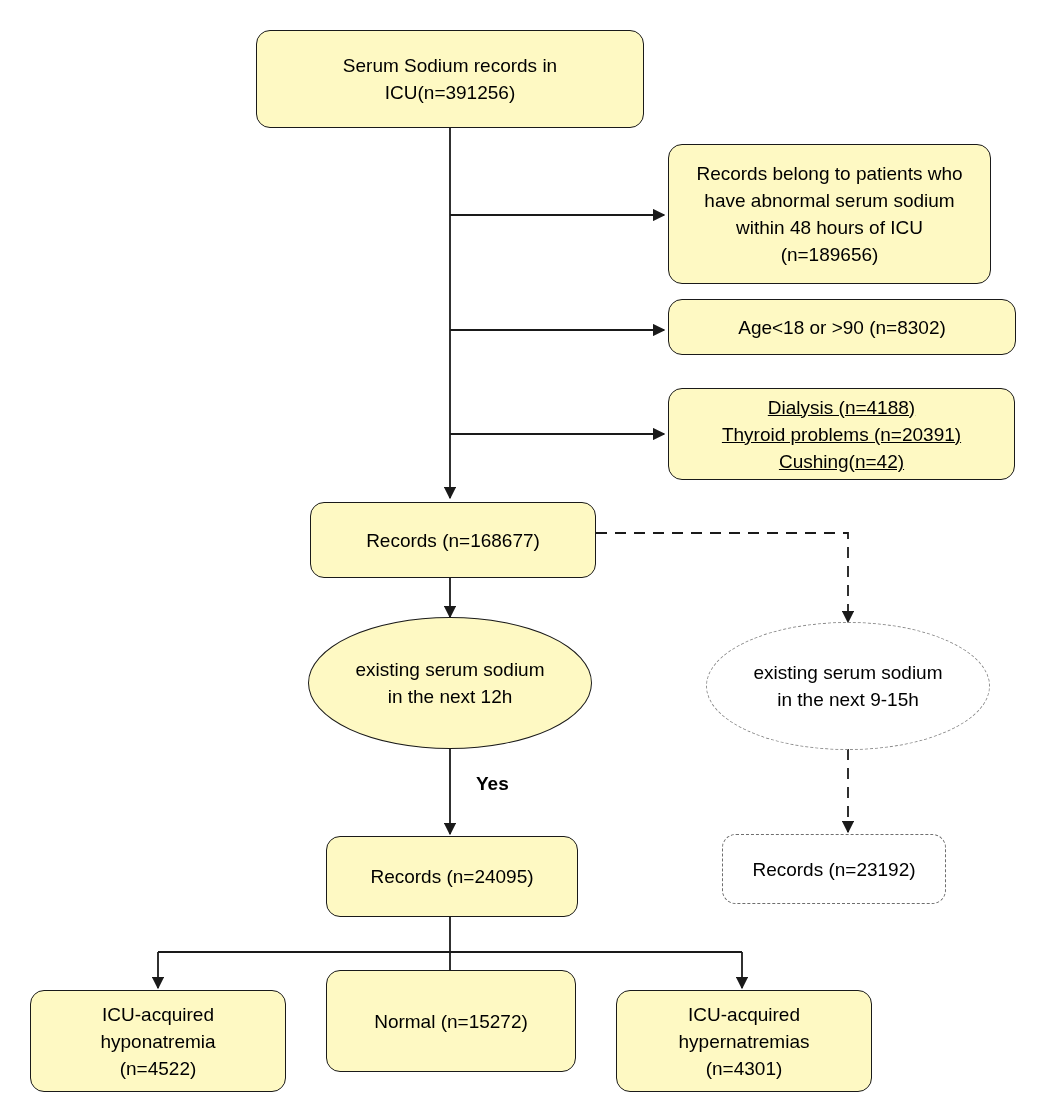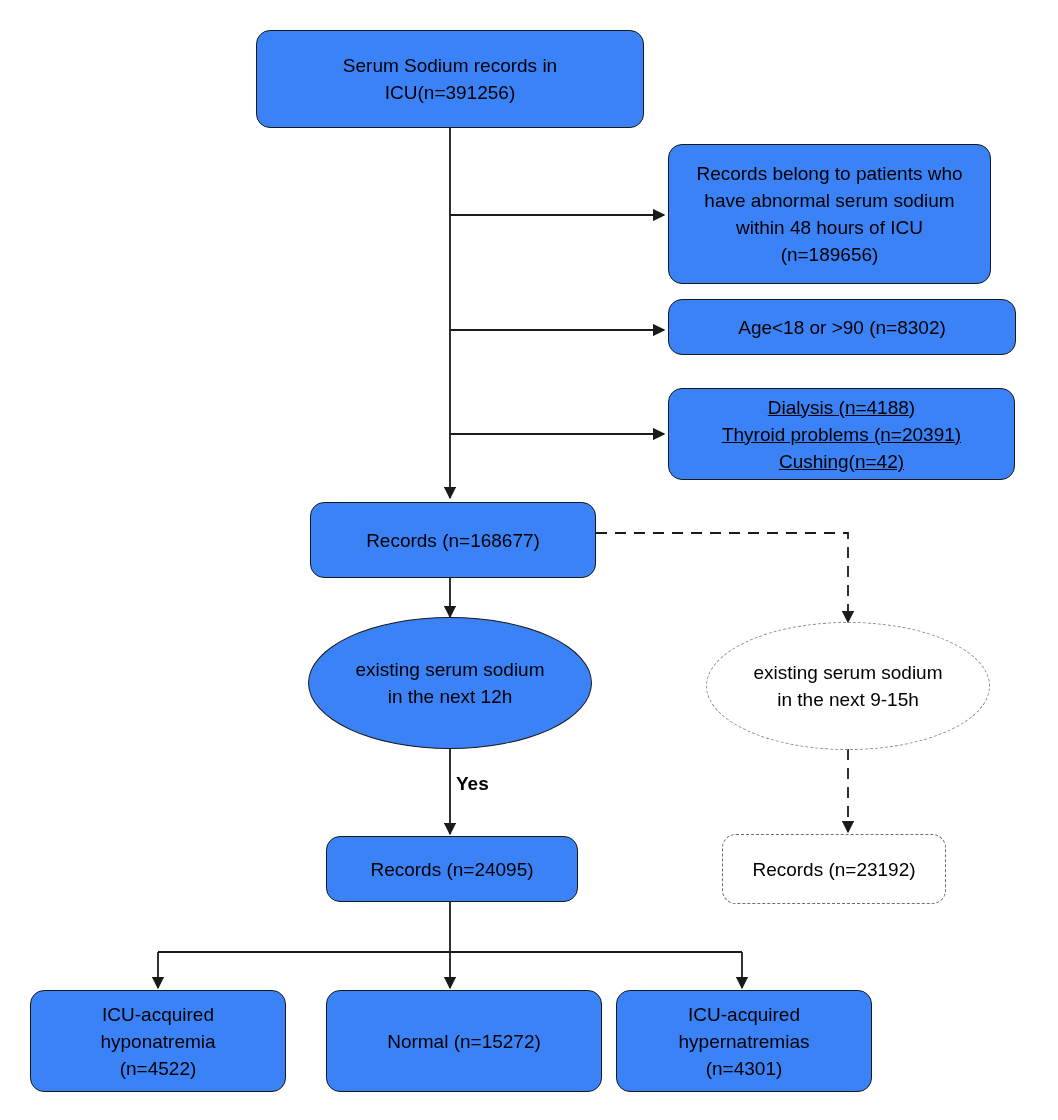--- a/index.html
+++ b/index.html
@@ -26,21 +26,21 @@
   .node {
     position: absolute;
     box-sizing: border-box;
     display: flex;
     align-items: center;
     justify-content: center;
     text-align: center;
     color: #000000;
     font-size: 19px;
     line-height: 27px;
-    background: #3b82f6;
+    background: #fef9c3;
     z-index: 2;
   }
   .node-box {
     border: 1.4px solid #1a1a1a;
     border-radius: 14px;
   }
   .node-box-dashed {
     border: 1.4px dashed #6e6e6e;
     border-radius: 14px;
     background: transparent;
@@ -136,39 +136,39 @@
   <div class="node node-ellipse" style="left:308px; top:617px; width:284px; height:132px;">
     <span class="node-label">existing serum sodium
 in the next 12h</span>
   </div>
 
   <div class="node node-ellipse-dashed" style="left:706px; top:622px; width:284px; height:128px;">
     <span class="node-label">existing serum sodium
 in the next 9-15h</span>
   </div>
 
-  <div class="node node-box" style="left:326px; top:836px; width:252px; height:66px;text-align:center;">
+  <div class="node node-box" style="left:326px; top:836px; width:252px; height:81px;text-align:center;">
     <span class="node-label">Records (n=24095)</span>
   </div>
 
   <div class="node node-box-dashed" style="left:722px; top:834px; width:224px; height:70px;">
     <span class="node-label">Records (n=23192)</span>
   </div>
 
   <div class="node node-box" style="left:30px; top:990px; width:256px; height:102px;">
     <span class="node-label">ICU-acquired
 hyponatremia
 (n=4522)</span>
   </div>
 
-  <div class="node node-box" style="left:326px; top:990px; width:276px; height:102px;">
+  <div class="node node-box" style="left:326px; top:970px; width:250px; height:102px;">
     <span class="node-label">Normal (n=15272)</span>
   </div>
 
   <div class="node node-box" style="left:616px; top:990px; width:256px; height:102px;">
     <span class="node-label">ICU-acquired
 hypernatremias
 (n=4301)</span>
   </div>
 
-  <div class="edge-label" style="left:456px; top:773px;">Yes</div>
+  <div class="edge-label" style="left:476px; top:773px;">Yes</div>
 
 </div>
 
 </body></html>

